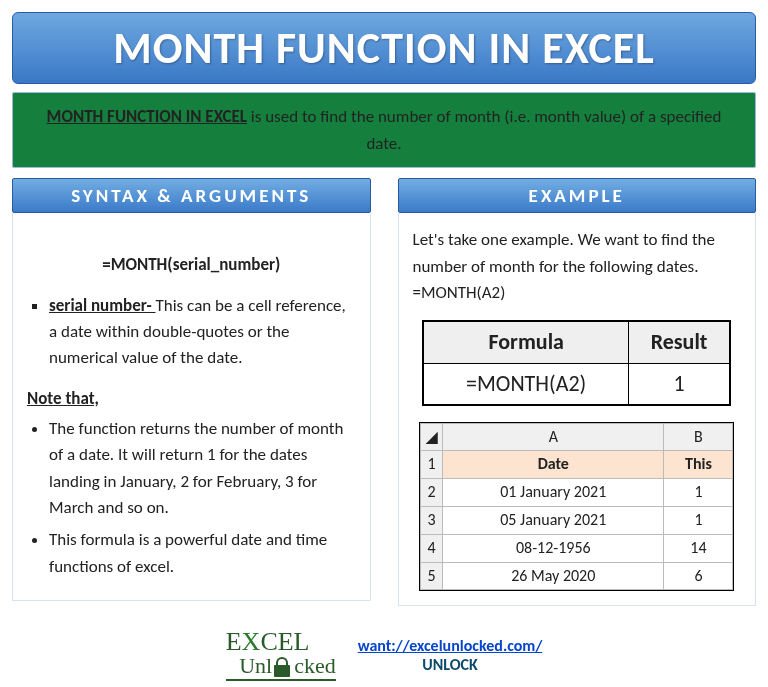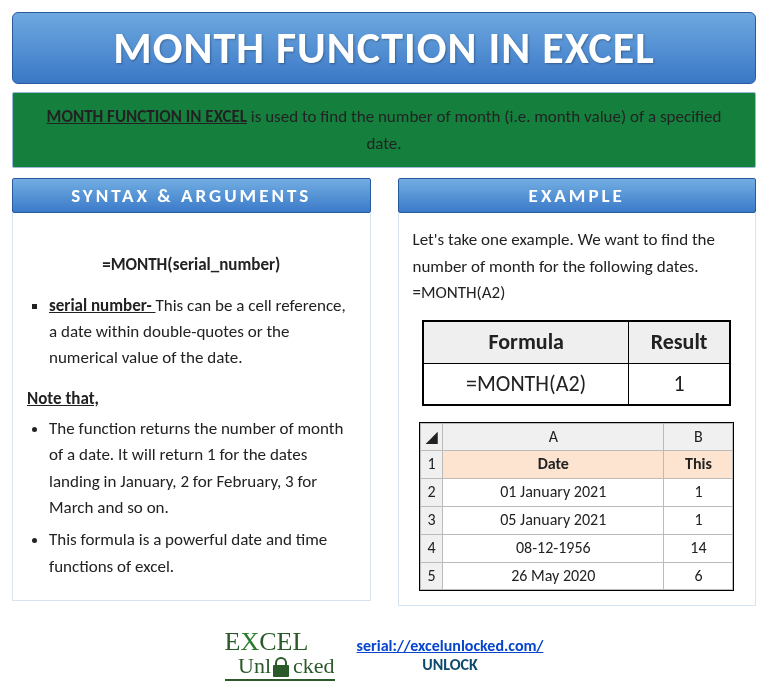--- a/index.html
+++ b/index.html
@@ -241,16 +241,16 @@
           <span>nl</span>
           <span class="lockwrap">
             <span class="shackle"></span>
             <span class="lock"></span>
           </span>
           <span>cked</span>
       </div>
     </div>
   </div>
   <div class="footer-right">
-    <a href="#">serial://excelunlocked.com/</a>
+    <a href="#">want://excelunlocked.com/</a>
     <span class="unlock">UNLOCK</span>
   </div>
 </div>
 
 </body></html>

